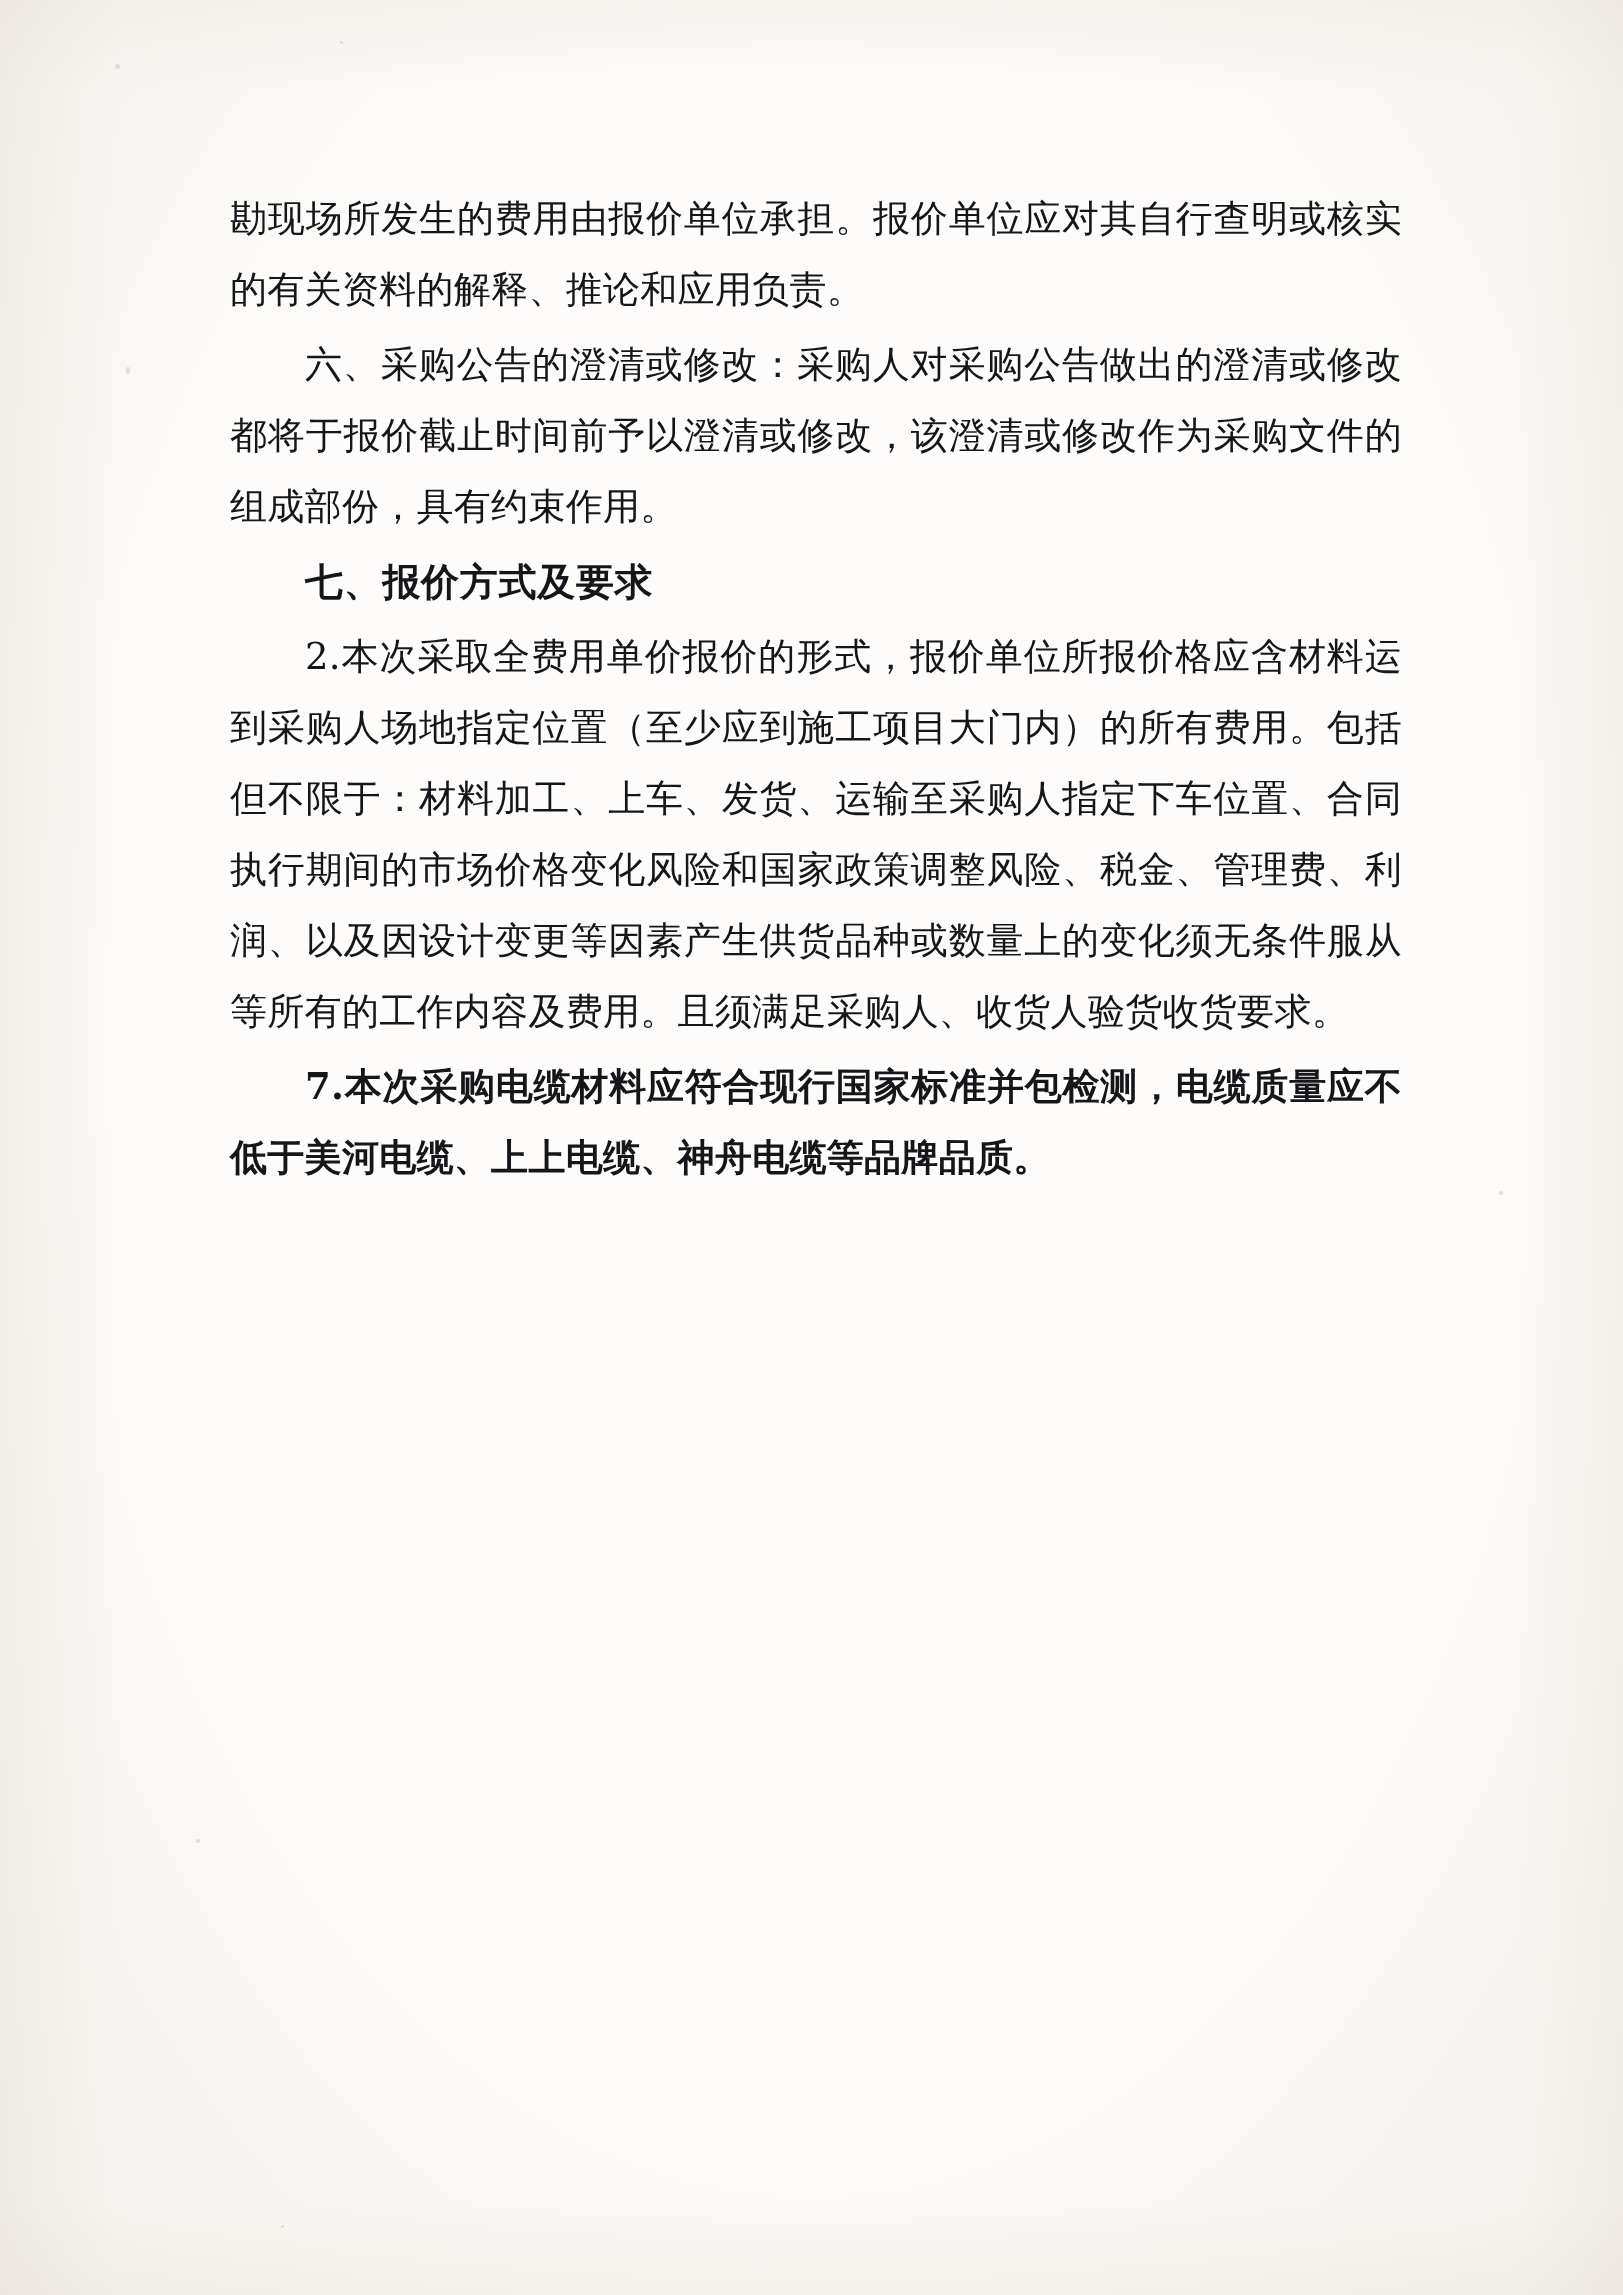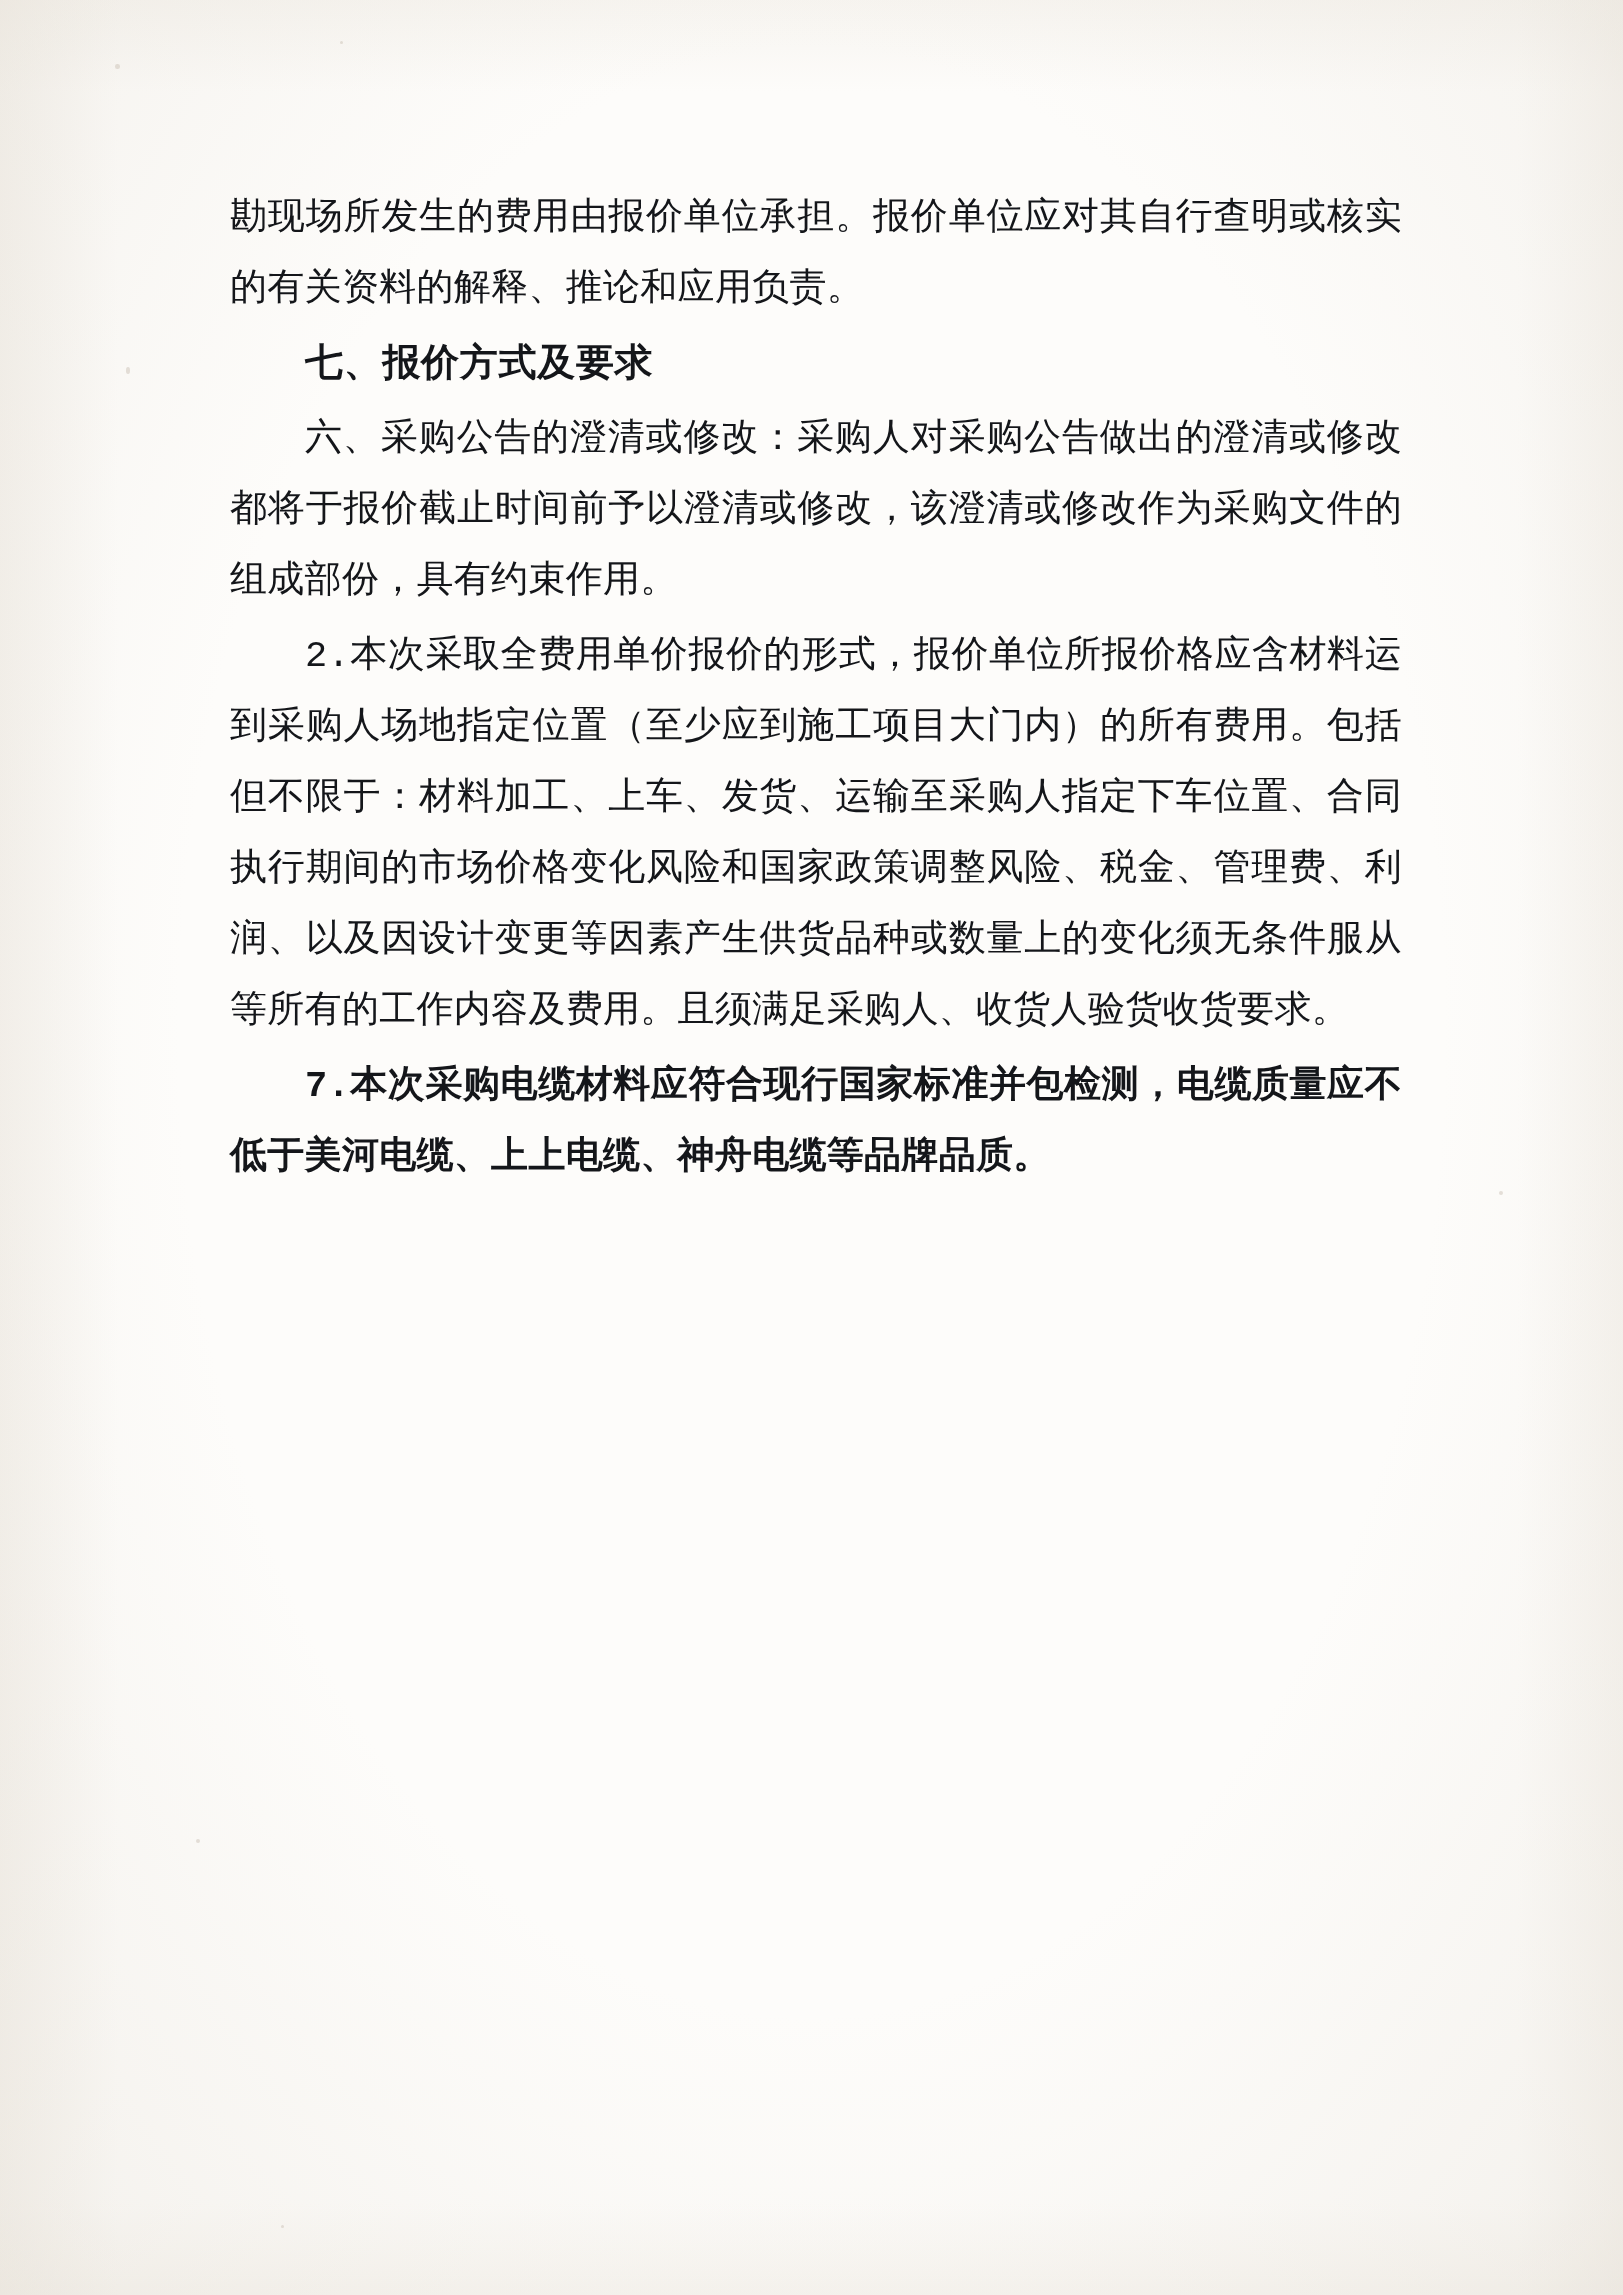--- a/index.html
+++ b/index.html
@@ -9,21 +9,20 @@
   }
   body {
     font-family: "DejaVu Serif", serif;
   }
   .page {
     position: relative;
     width: 1623px;
     height: 2295px;
     background: #fdfcfa;
     overflow: hidden;
-    font-family: Liberation Mono, monospace;
   }
   
   .scan-tint {
     position: absolute;
     inset: 0;
     background:
       radial-gradient(ellipse at 50% 45%, rgba(255,255,255,0) 55%, rgba(226,220,210,0.35) 100%),
       linear-gradient(90deg, rgba(236,231,223,0.55) 0px, rgba(255,255,255,0) 118px),
       linear-gradient(270deg, rgba(236,231,223,0.45) 0px, rgba(255,255,255,0) 105px),
       linear-gradient(180deg, rgba(240,236,229,0.5) 0px, rgba(255,255,255,0) 92px),
@@ -74,23 +73,23 @@
   <span class="speck" style="left:126px;top:367px;width:3.9px;height:6.5px;"></span>
   <span class="speck" style="left:196px;top:1839px;width:3.9px;height:3.9px;"></span>
   <span class="speck" style="left:281px;top:2225px;width:3.3px;height:3.3px;"></span>
   <span class="speck" style="left:1499px;top:1191px;width:3.9px;height:3.9px;"></span>
 
   <div class="content">
 
     <p class="plain">勘现场所发生的费用由报价单位承担。报价单位应对其自行查明或核实的有关资料的解释、推论和应用负责。</p>
 
 
+    <p class="indent">六、采购公告的澄清或修改：采购人对采购公告做出的澄清或修改都将于报价截止时间前予以澄清或修改，该澄清或修改作为采购文件的组成部份，具有约束作用。</p>
+
     <p class="indent heading">七、报价方式及要求</p>
-
-    <p class="indent">六、采购公告的澄清或修改：采购人对采购公告做出的澄清或修改都将于报价截止时间前予以澄清或修改，该澄清或修改作为采购文件的组成部份，具有约束作用。</p>
 
 
     <p class="indent">2.本次采取全费用单价报价的形式，报价单位所报价格应含材料运到采购人场地指定位置（至少应到施工项目大门内）的所有费用。包括但不限于：材料加工、上车、发货、运输至采购人指定下车位置、合同执行期间的市场价格变化风险和国家政策调整风险、税金、管理费、利润、以及因设计变更等因素产生供货品种或数量上的变化须无条件服从等所有的工作内容及费用。且须满足采购人、收货人验货收货要求。</p>
 
     <p class="indent bold">7.本次采购电缆材料应符合现行国家标准并包检测，电缆质量应不低于美河电缆、上上电缆、神舟电缆等品牌品质。</p>
 
   </div>
 </div>
 
 

